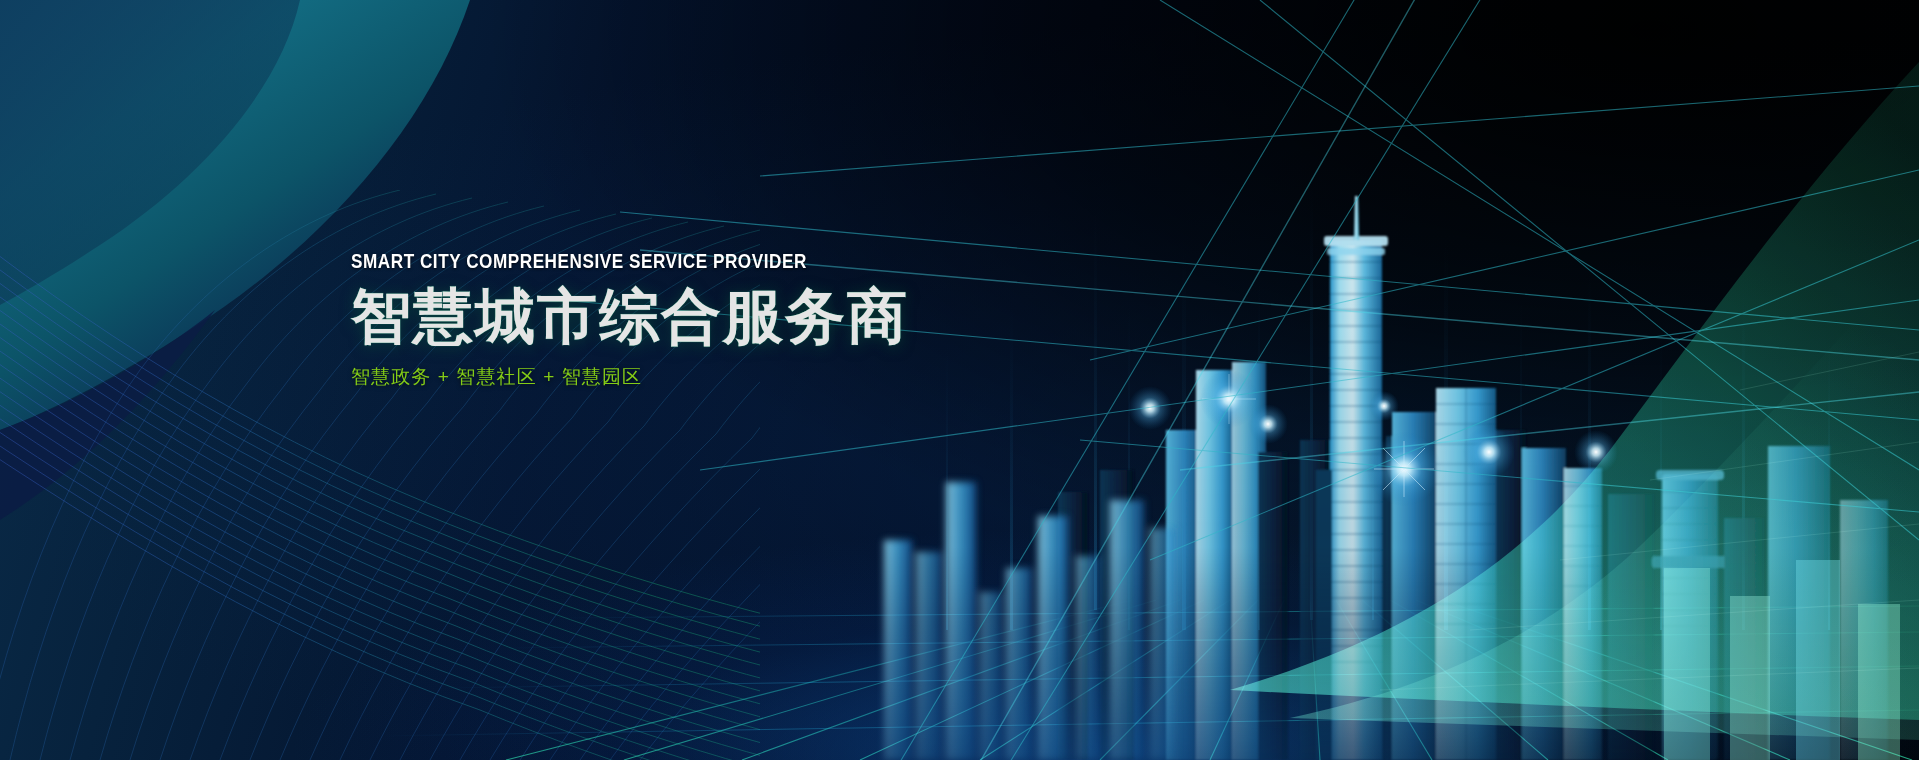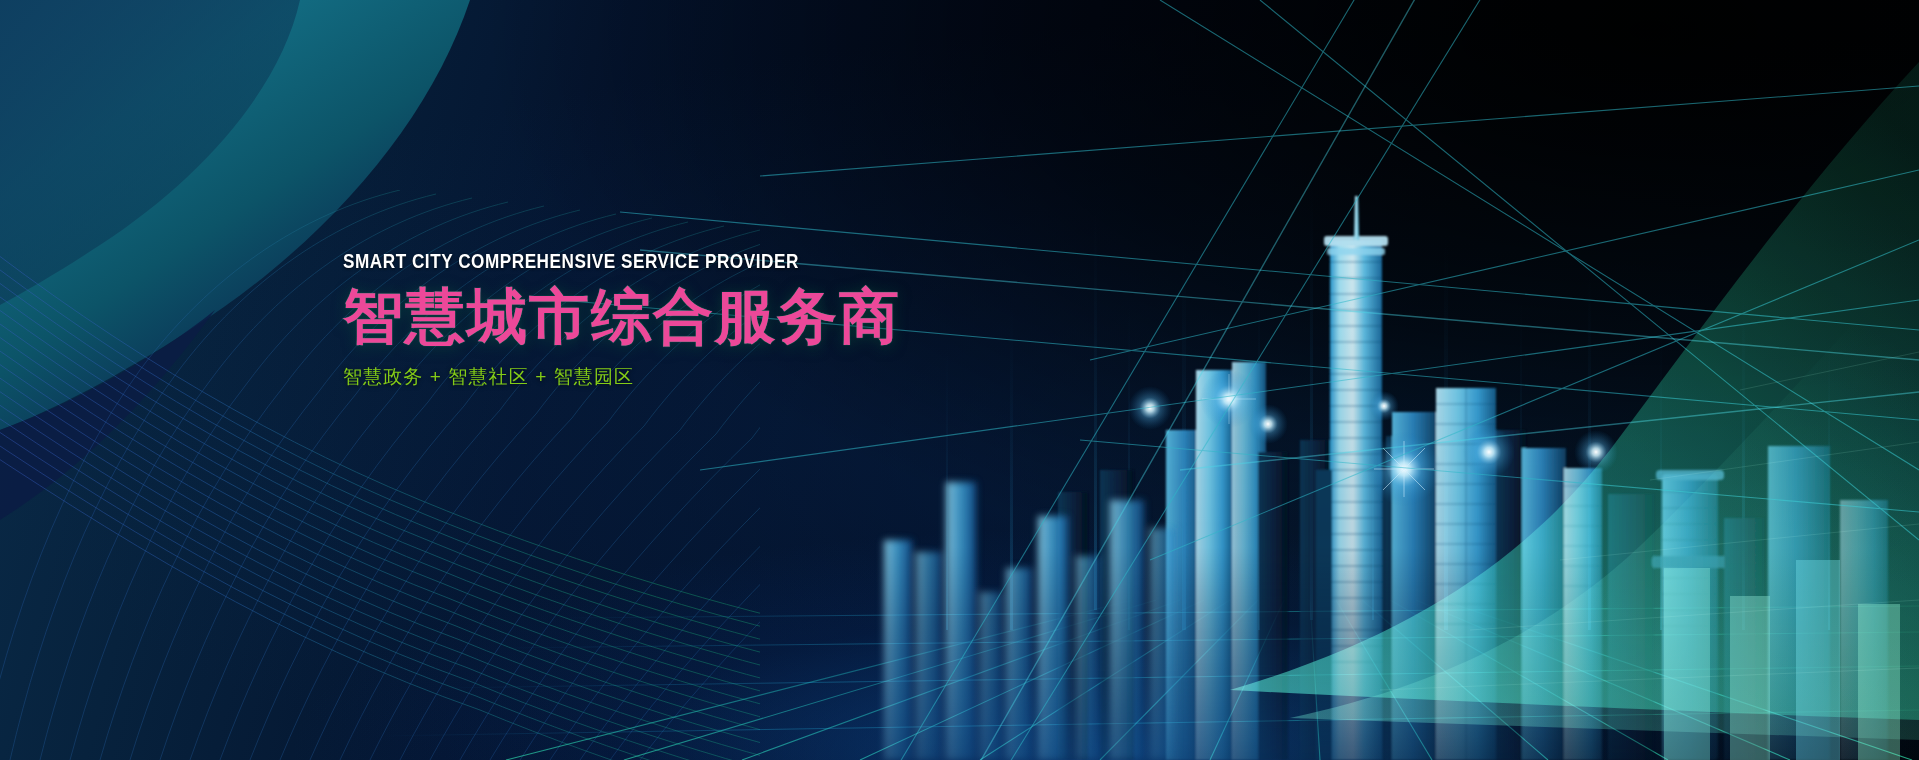--- a/index.html
+++ b/index.html
@@ -40,21 +40,21 @@
 
   
   #groundGlow{
     background:
       radial-gradient(58% 40% at 58% 99%, rgba(20,110,210,.45) 0%, rgba(10,60,140,.16) 45%, rgba(0,0,0,0) 74%);
   }
 
   
   #copy{
     position:absolute;
-    left:343px; top:252px;
+    left:351px; top:252px;
     width:720px;
   }
   #eyebrow{
     font-family:"Liberation Sans Narrow","Liberation Sans",sans-serif;
     font-weight:700;
     font-size:19.5px;
     letter-spacing:.6px;
     color:#ffffff;
     transform:scaleX(.88);
     transform-origin:left center;
@@ -62,21 +62,21 @@
     text-shadow:0 1px 3px rgba(0,0,0,.75);
     margin:0 0 13px 0;
     line-height:1;
   }
   #headline{
     font-family:"Liberation Sans","DejaVu Sans",sans-serif;
     font-weight:700;
     font-size:60px;
     line-height:1.06;
     letter-spacing:2px;
-    color:#ec4899;
+    color:#e5e5e5;
     white-space:nowrap;
     margin:0 0 16px 0;
     text-shadow:0 2px 14px rgba(10,90,60,.55), 0 0 1px rgba(46,207,144,.9);
   }
   #subline{
     font-family:"Liberation Sans","DejaVu Sans",sans-serif;
     font-weight:400;
     font-size:19px;
     letter-spacing:1.1px;
     color:#84cc16;

